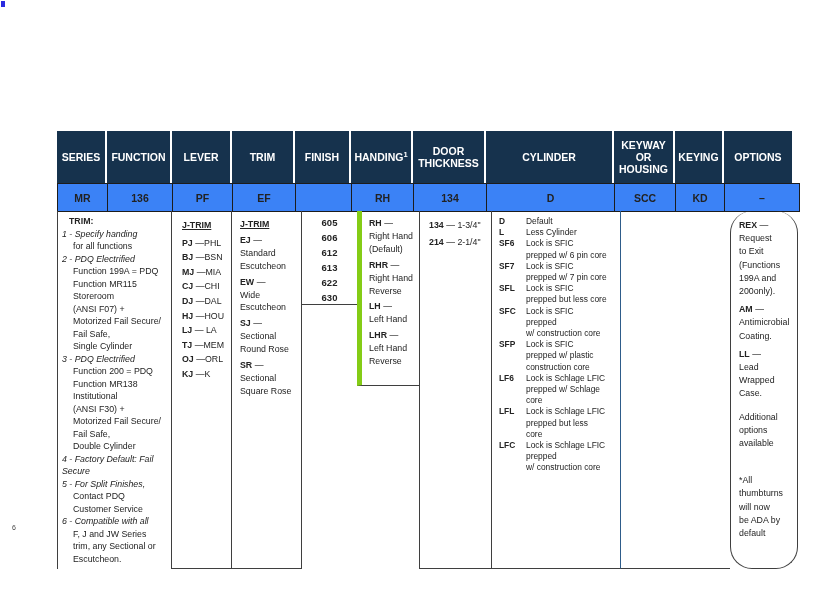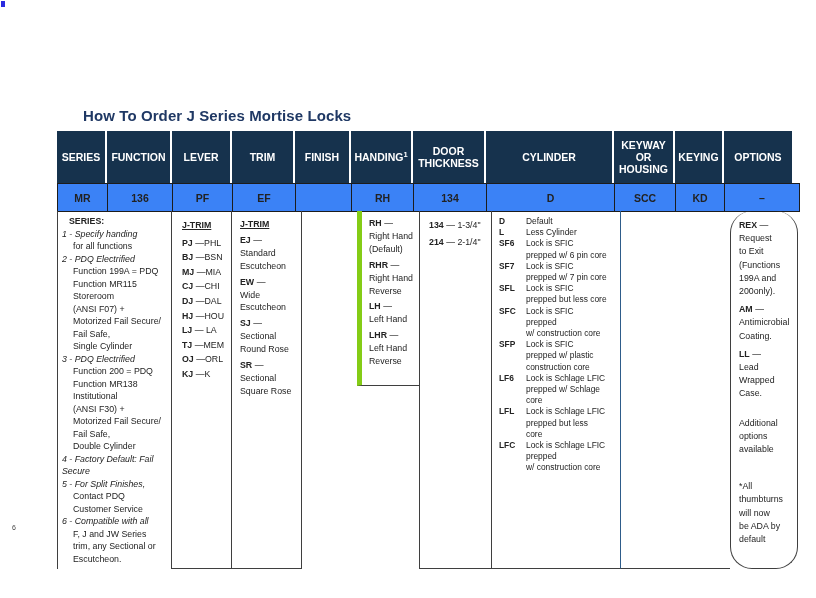--- a/index.html
+++ b/index.html
@@ -56,32 +56,31 @@
             padding:5px 2px 0 7px;line-height:11.2px;font-size:8.4px;}
   .cyl-row{display:flex;}
   .cyl-code{width:27px;flex:none;font-weight:bold;}
   .cyl-desc{flex:1;white-space:pre-line;}
 
   .keyhouse{left:620px;width:110px;border-left:1px solid #2e5c8a;border-bottom:1px solid #3f3f3f;}
 
   .options{left:730px;width:68px;border-left:1px solid #3f3f3f;border-right:1px solid #3f3f3f;
            border-bottom:1px solid #3f3f3f;padding:8px 3px 0 8px;line-height:13.2px;border-radius:22px;}
   .oitem{margin-bottom:5px;}
-  .oextra{margin-top:16px;}
+  .oextra{margin-top:10px;}
   .ofoot{margin-top:24px;}
 </style>
 </head>
 <body>
 
 <div class="page">
 
   <div class="corner"></div>
   <div class="stray">6</div>
 
-  <h1 class="title">How To Order J Series Mortise Locks</h1>
 
   <div class="thead">
     <div class="hc w0">
         <span>SERIES</span>
       </div>
     <div class="hc w1">
         <span>FUNCTION</span>
       </div>
     <div class="hc w2">
         <span>LEVER</span>
@@ -120,21 +119,21 @@
     <div class="cc w4"></div>
     <div class="cc w5">RH</div>
     <div class="cc w6">134</div>
     <div class="cc w7">D</div>
     <div class="cc w8">SCC</div>
     <div class="cc w9">KD</div>
     <div class="cc w10">–</div>
   </div>
 
   <div class="bx notes">
-    <div class="nhead">SERIES:</div>
+    <div class="nhead">TRIM:</div>
     <div class="n0">1 - Specify handing</div>
     <div class="n1">for all functions</div>
     <div class="n0">2 - PDQ Electrified</div>
     <div class="n1">Function 199A = PDQ</div>
     <div class="n1">Function MR115</div>
     <div class="n1">Storeroom</div>
     <div class="n1">(ANSI F07) +</div>
     <div class="n1">Motorized Fail Secure/</div>
     <div class="n1">Fail Safe,</div>
     <div class="n1">Single Cylinder</div>
@@ -188,20 +187,28 @@
         <div class="pre">Sectional
 Round Rose</div>
       </div>
     <div class="gitem">
         <div><span class="b">SR</span> <span>—</span></div>
         <div class="pre">Sectional
 Square Rose</div>
       </div>
   </div>
 
+  <div class="bx finish">
+    <div>605</div>
+    <div>606</div>
+    <div>612</div>
+    <div>613</div>
+    <div>622</div>
+    <div>630</div>
+  </div>
 
   <div class="bx handing">
     <div class="gitem">
         <div><span class="b">RH</span> <span>—</span></div>
         <div class="pre">Right Hand
 (Default)</div>
       </div>
     <div class="gitem">
         <div><span class="b">RHR</span> <span>—</span></div>
         <div class="pre">Right Hand

